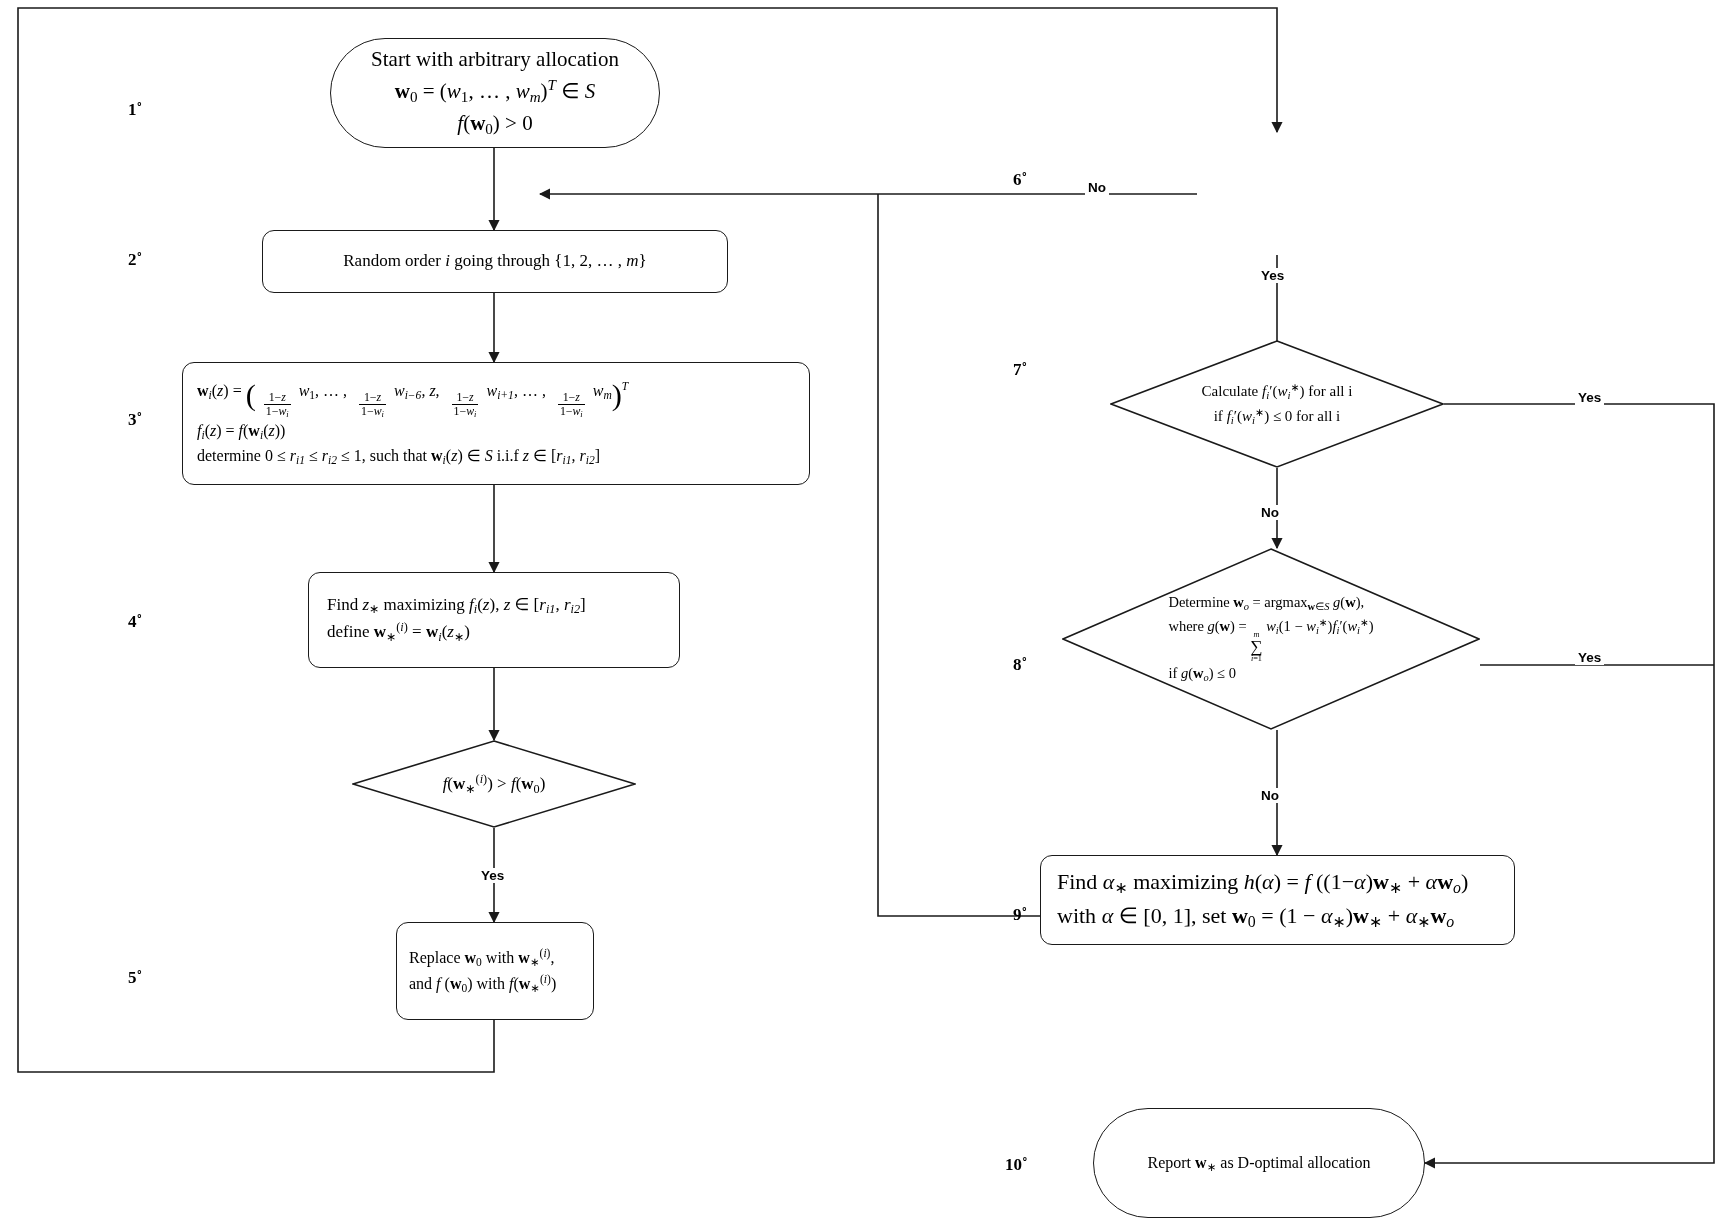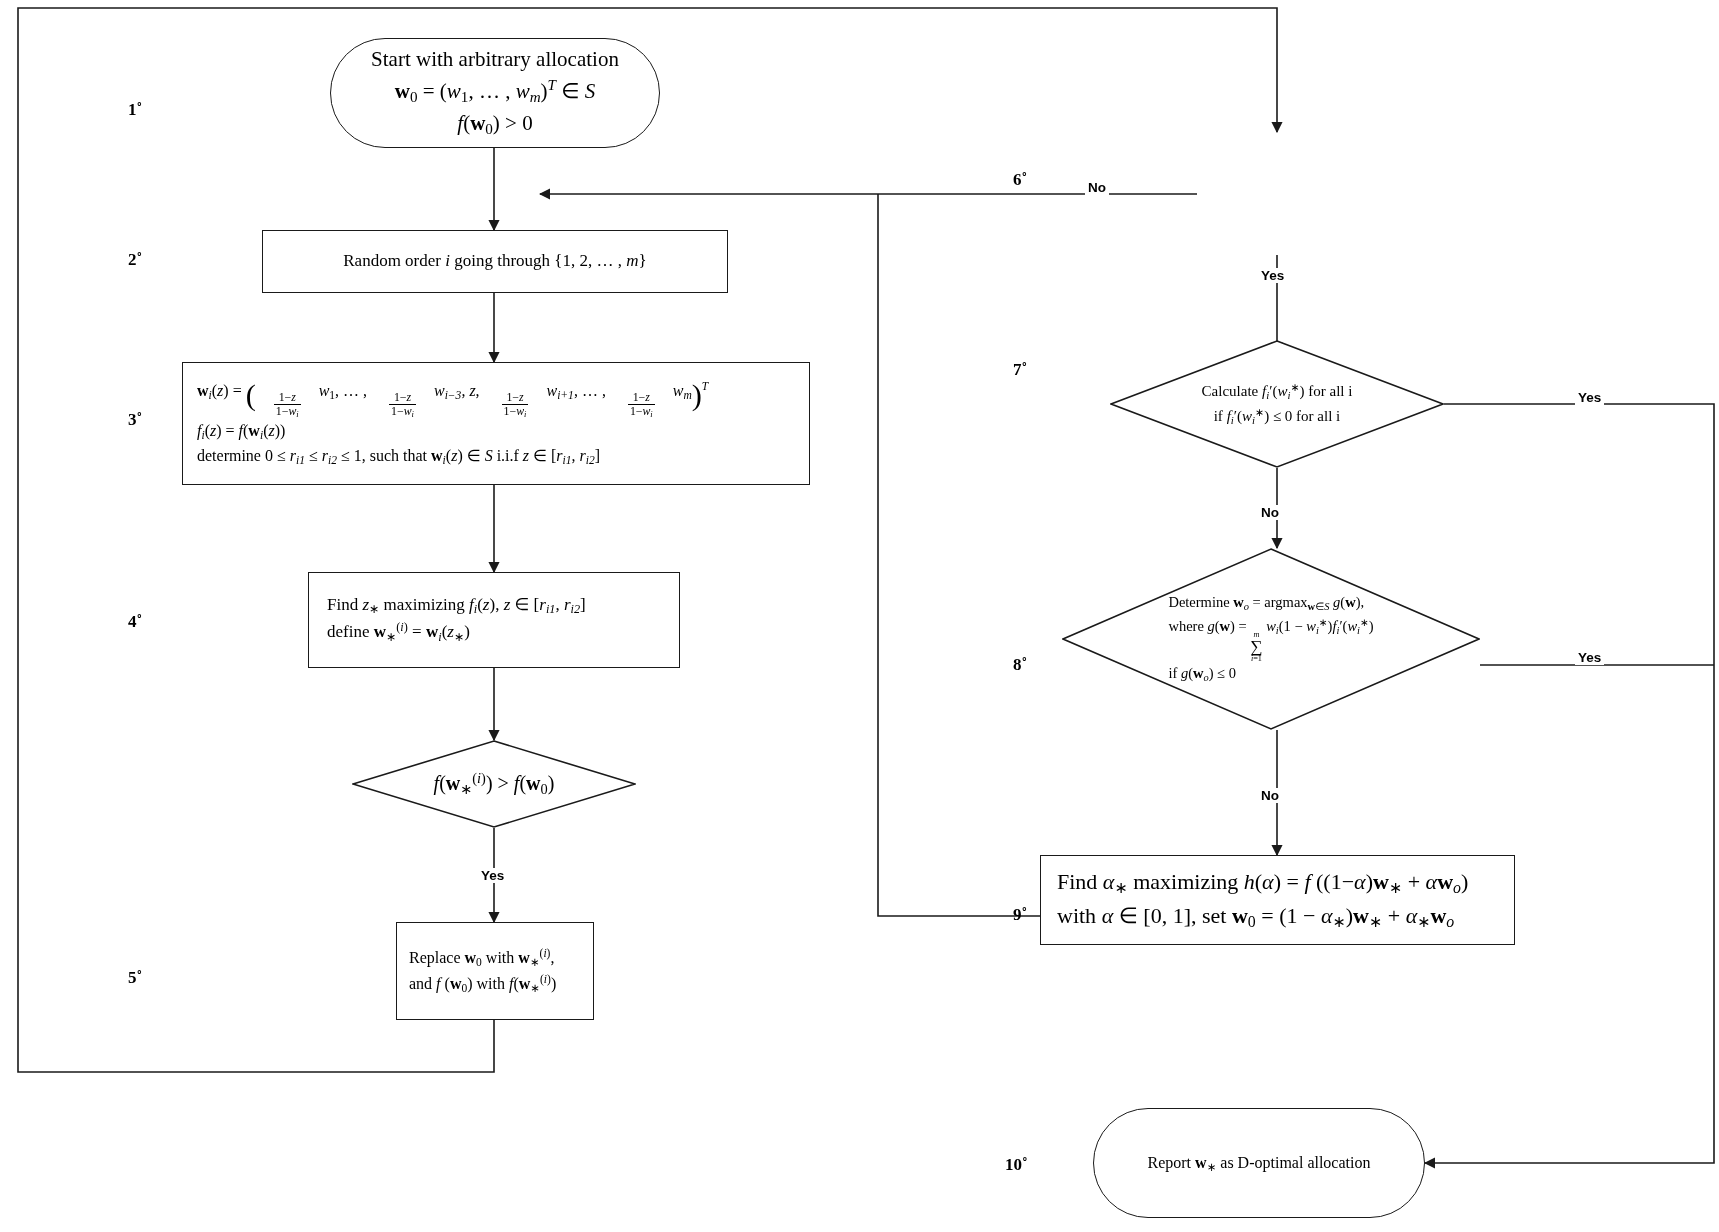--- a/index.html
+++ b/index.html
@@ -29,21 +29,21 @@
     box-sizing: border-box;
     display: flex;
     flex-direction: column;
     align-items: center;
     justify-content: center;
     text-align: center;
     background: #ffffff;
     border: 1.3px solid #1a1a1a;
     line-height: 1.45;
   }
-  .node.rect { border-radius: 0; }
+  .node.rect { border-radius: 12px; }
   .node.stadium { border-radius: 999px; }
   .node .line { white-space: nowrap; }
   .node .line.left { align-self: flex-start; }
   .diamond-wrap {
     position: absolute;
     display: flex;
     align-items: center;
     justify-content: center;
   }
   .diamond-shape {
@@ -84,21 +84,21 @@
     font-size: 0.72em;
     vertical-align: 0.5em;
   }
   .frac {
     display: inline-flex;
     flex-direction: column;
     vertical-align: -0.45em;
     text-align: center;
     font-size: 0.74em;
     line-height: 1.08;
-    margin: 0 18px;
+    margin: 0 8px;
   }
   .frac .num { border-bottom: 1px solid #000; padding: 0 2px; }
   .frac .den { padding: 0 2px; }
   .bigparen {
     display: inline-block;
     font-size: 1.9em;
     vertical-align: -0.32em;
     line-height: 0.72;
     font-family: "Liberation Serif", serif;
   }
@@ -192,21 +192,21 @@
   <div class="node rect" style="left:182px; top:362px; width:628px; height:123px; font-size:16px; align-items:flex-start; padding:24px 14px;">
     <div class="line left">
       <span class="bf">w</span><span class="sub it">i</span>(<span class="it">z</span>) =
       <span class="bigparen">(</span><span class="frac">
           <span class="num">1−<span class="it">z</span></span>
           <span class="den">1−<span class="it">w</span><span class="sub it">i</span></span>
         </span><span class="it">w</span><span class="sub">1</span>, … ,
       <span class="frac">
           <span class="num">1−<span class="it">z</span></span>
           <span class="den">1−<span class="it">w</span><span class="sub it">i</span></span>
-        </span><span class="it">w</span><span class="sub it">i−3</span>, <span class="it">z</span>,
+        </span><span class="it">w</span><span class="sub it">i−6</span>, <span class="it">z</span>,
       <span class="frac">
           <span class="num">1−<span class="it">z</span></span>
           <span class="den">1−<span class="it">w</span><span class="sub it">i</span></span>
         </span><span class="it">w</span><span class="sub it">i+1</span>, … ,
       <span class="frac">
           <span class="num">1−<span class="it">z</span></span>
           <span class="den">1−<span class="it">w</span><span class="sub it">i</span></span>
         </span><span class="it">w</span><span class="sub it">m</span><span class="bigparen">)</span><span class="sup it">T</span>
     </div>
     <div class="line left">
@@ -223,21 +223,21 @@
     </div>
     <div class="line left">
       define <span class="bf">w</span><span class="sub">∗</span><span class="sup">(<span class="it">i</span>)</span> = <span class="bf">w</span><span class="sub it">i</span>(<span class="it">z</span><span class="sub">∗</span>)
     </div>
   </div>
 
   <div class="diamond-wrap" style="left:352px; top:740px; width:284px; height:88px;">
     <svg class="diamond-shape" viewBox="0 0 284 88" preserveAspectRatio="none">
       <polygon points="142,1 283,44 142,87 1,44" fill="#ffffff" stroke="#1a1a1a" stroke-width="1.6" vector-effect="non-scaling-stroke"></polygon>
     </svg>
-    <div class="diamond-label" style="font-size:20px;">
+    <div class="diamond-label" style="font-size:17px;">
       <div class="line">
         <span class="it">f</span>(<span class="bf">w</span><span class="sub">∗</span><span class="sup">(<span class="it">i</span>)</span>) &gt; <span class="it">f</span>(<span class="bf">w</span><span class="sub">0</span>)
       </div>
     </div>
   </div>
 
   <div class="node rect" style="left:396px; top:922px; width:198px; height:98px; font-size:16px; align-items:flex-start; padding:6px 12px;">
     <div class="line left">
       Replace <span class="bf">w</span><span class="sub">0</span> with <span class="bf">w</span><span class="sub">∗</span><span class="sup">(<span class="it">i</span>)</span>,
     </div>

